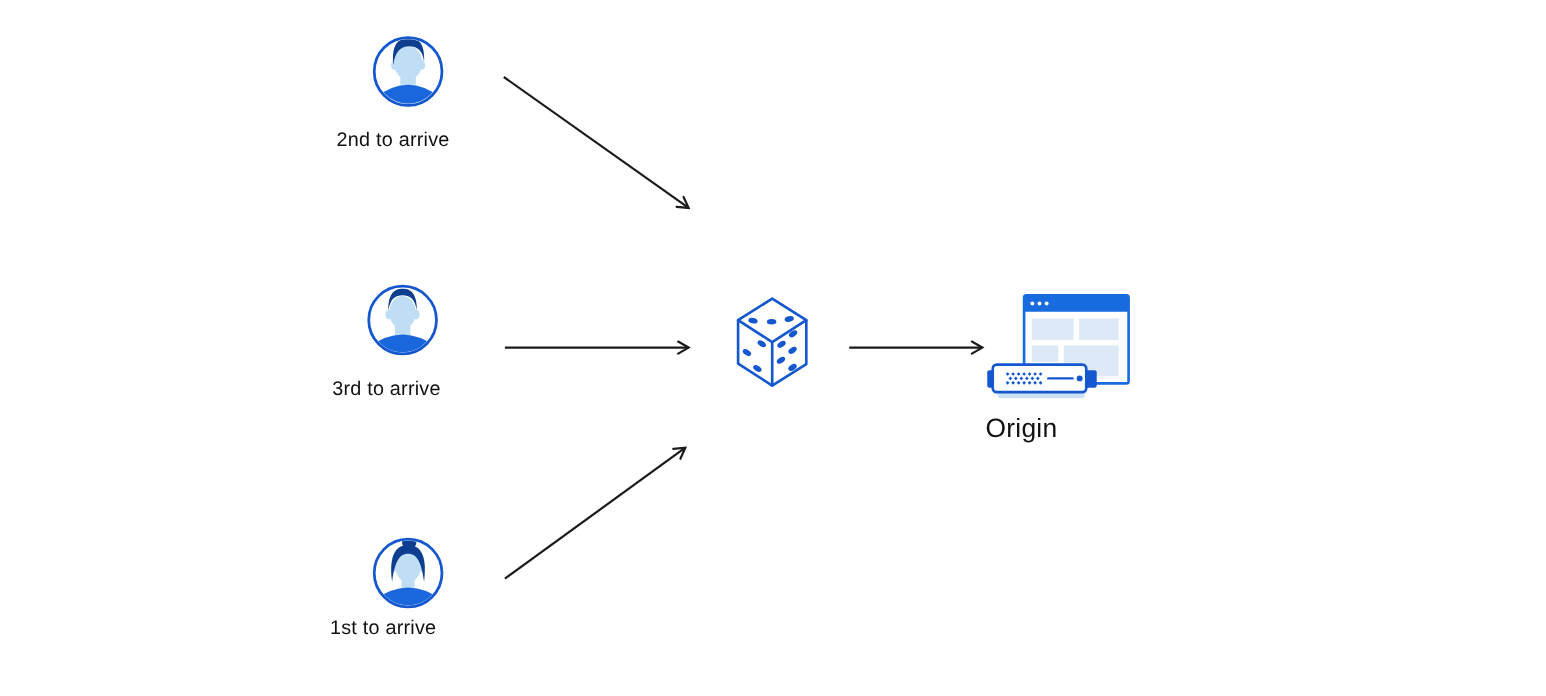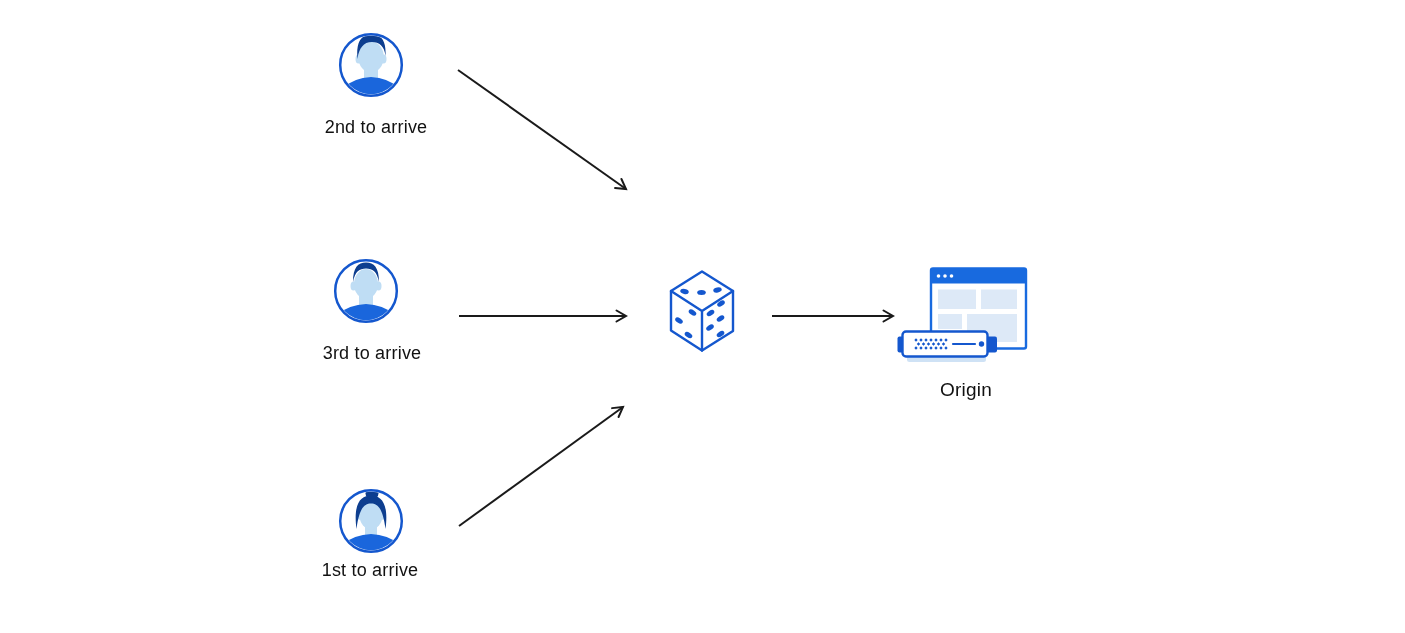--- a/index.html
+++ b/index.html
@@ -1,22 +1,22 @@
 <!DOCTYPE html>
 <html style="--icon-blue: #1457CE; --dark-navy: #0D3E8F; --skin-light-blue: #BFDDF4; --shirt-blue: #1A66DC; --titlebar-blue: #186ADF; --panel-light-blue: #DDE9F7; --server-base-blue: #CFE2F5; --arrow-black: #1A1A1A; --label-text: #111111;"><head>
 <meta charset="utf-8">
 <style>
   html,body{margin:0;padding:0;background:#ffffff;}
   .canvas{position:relative;width:1405px;height:633px;background:#fff;overflow:hidden;
           font-family:"Liberation Sans",sans-serif;}
   svg{display:block;}
   .abs{position:absolute;}
-  .node-label{position:absolute;width:140px;text-align:center;
+  .node-label{position:absolute;width:140px;text-align:left;
               color:var(--label-text,#111);font-size:18px;line-height:21px;letter-spacing:.2px;}
-  .origin-label{font-size:19px;}
+  .origin-label{font-size:24px;}
   
   .avatar-ring{fill:#fff;stroke:var(--icon-blue);stroke-width:2.5;}
   .skin{fill:var(--skin-light-blue);}
   .navy{fill:var(--dark-navy);}
   .shirt{fill:var(--shirt-blue);}
   .cube-face{fill:#fff;stroke:var(--icon-blue);stroke-width:2.4;stroke-linejoin:round;}
   .cube-edge{fill:none;stroke:var(--icon-blue);stroke-width:2.4;stroke-linejoin:round;stroke-linecap:round;}
   .pip{fill:var(--icon-blue);}
   .win-frame{fill:#fff;stroke:var(--titlebar-blue);stroke-width:2.4;}
   .win-bar{fill:var(--titlebar-blue);}

